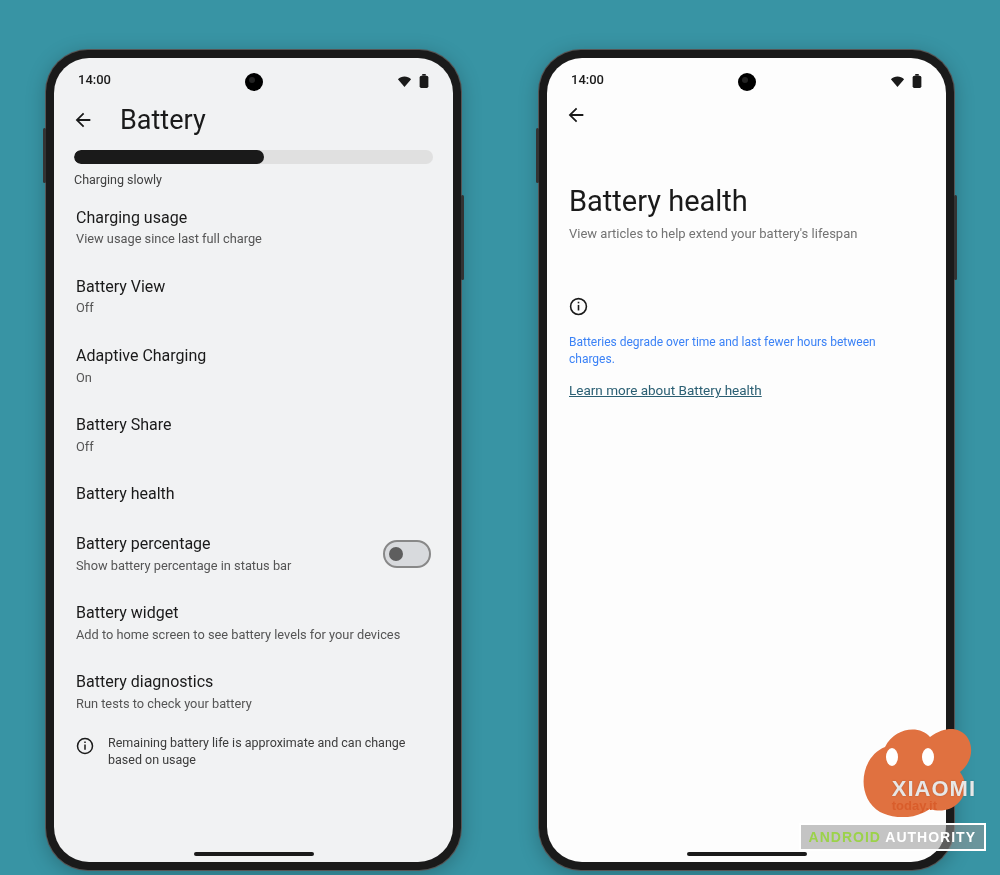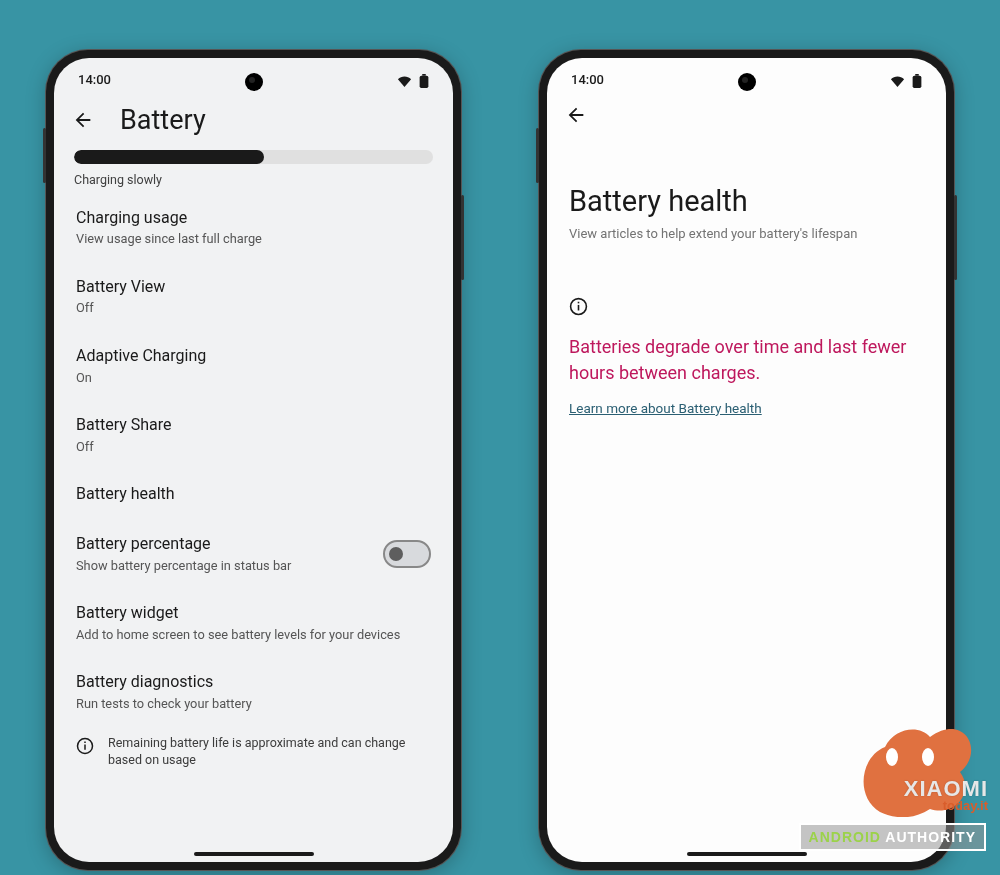--- a/index.html
+++ b/index.html
@@ -120,41 +120,41 @@
     position:absolute; bottom:6px; left:50%;
     transform:translateX(-50%);
     width:120px; height:4px; background:#1a1a1a; border-radius:4px;
   }
   
   .health-header { padding: 48px 22px 12px 22px; }
   .health-title { font-size: 29px; font-weight: 400; color:#1a1a1a; }
   .health-sub { font-size: 13px; color:#737373; margin-top:8px; }
   .health-info { padding: 44px 22px 0 22px; }
   .health-info .ic { margin-bottom:14px; }
-  .health-info .txt { font-size: 18px; color:#be185d; line-height:1.45; }
+  .health-info .txt { font-size: 12px; color:#3b82f6; line-height:1.45; }
   .health-info .lnk {
     display:inline-block; margin-top:14px;
     font-size: 13.5px; color:#2b5f73;
     text-decoration: underline; cursor:pointer;
   }
   .blob {
     position:absolute; right:20px; bottom:58px;
     width:130px; height:100px;
   }
   .aa-badge {
     position:absolute; right:14px; bottom:24px;
     border:2px solid #fff; padding:4px 8px;
     font-size:14px; letter-spacing:1px; font-weight:700;
     color:#fff; background: rgba(150,150,150,0.55);
     font-family: sans-serif;
   }
   .aa-badge .g { color:#9bd24a; }
   .xiaomi-wm {
-    position:absolute; right:12px; bottom:62px;
-    text-align:right; font-family: sans-serif;
+    position:absolute; right:24px; bottom:62px;
+    text-align:left; font-family: sans-serif;
   }
   .xiaomi-wm .x { font-size:22px; font-weight:800; color:#e7e7e7; letter-spacing:1px; text-shadow:0 0 2px rgba(0,0,0,0.2);}
   .xiaomi-wm .t { font-size:13px; font-weight:700; color:#d95d2b; margin-top:-4px;}
 </style>
 </head>
 <body>
 
 <div class="stage">
 
   <div class="phone">

